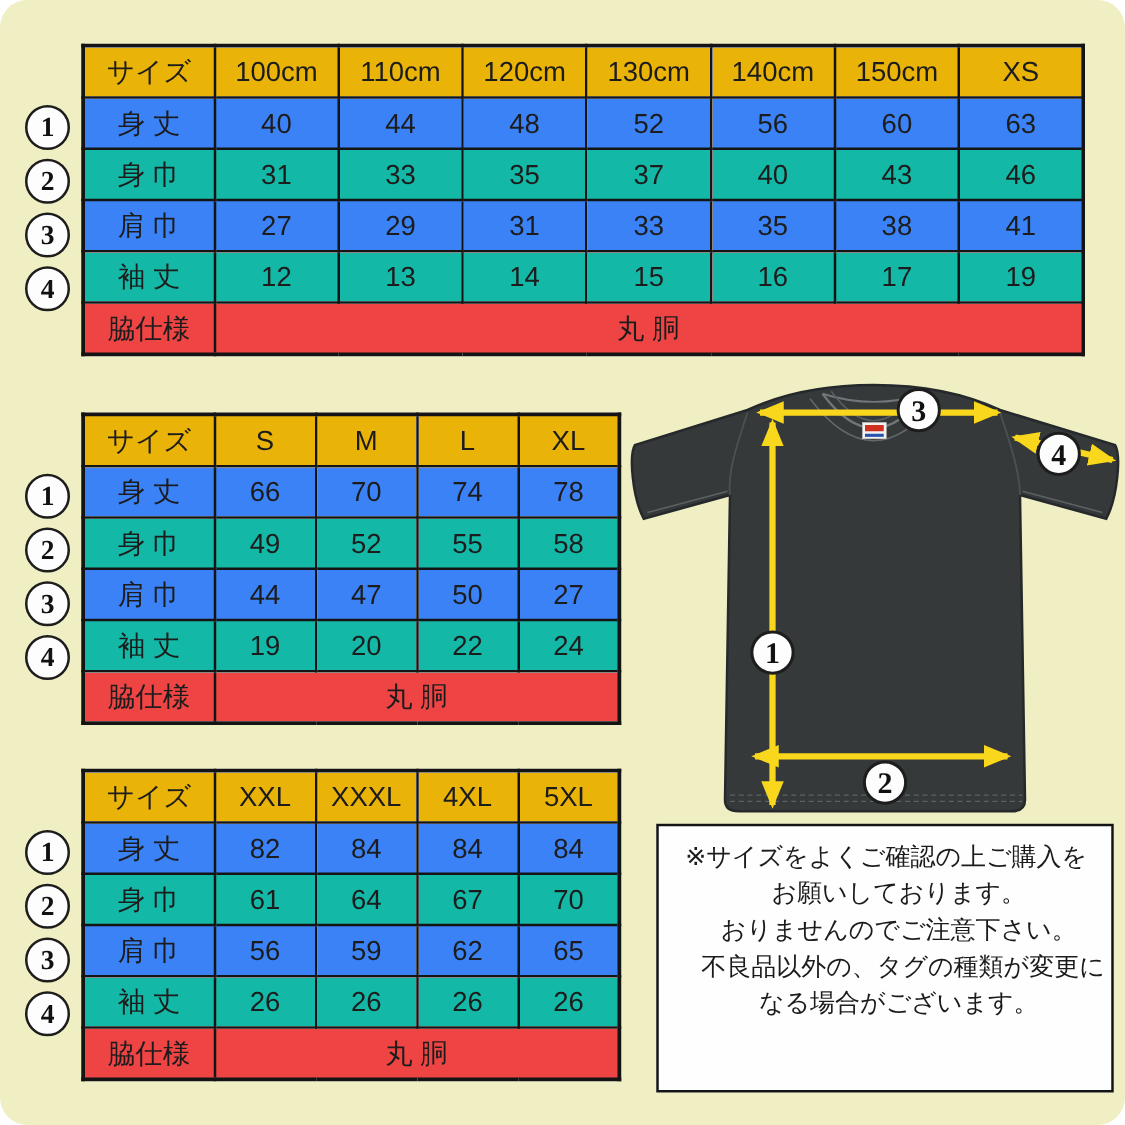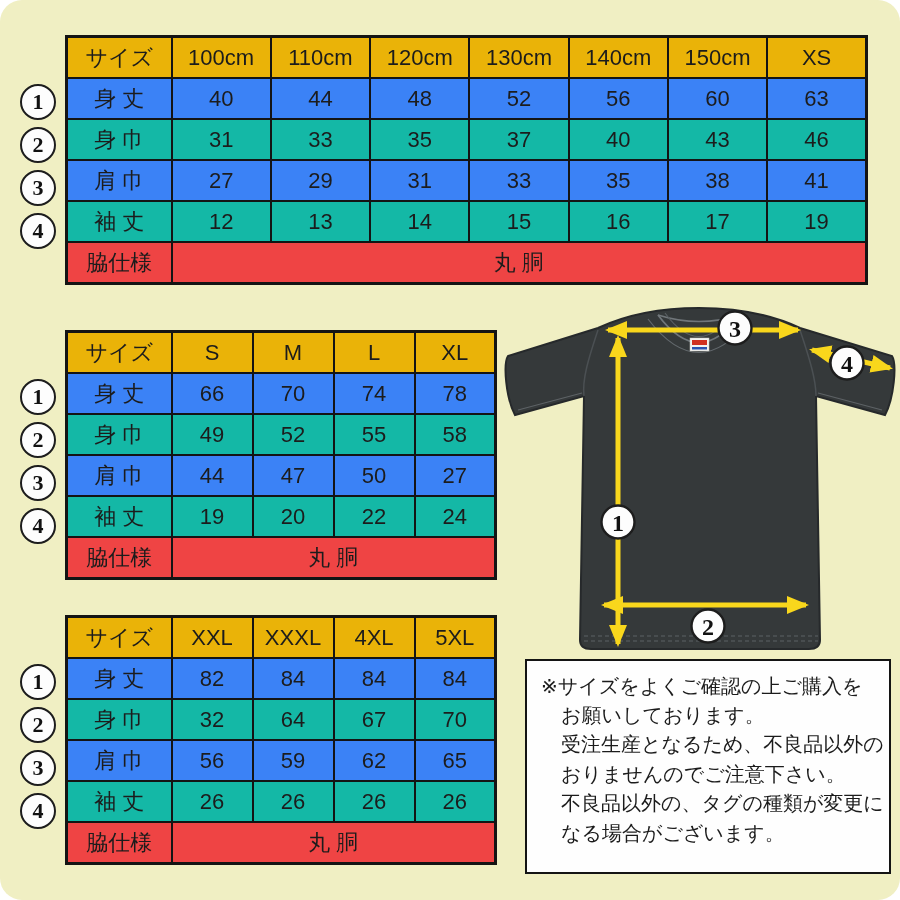--- a/index.html
+++ b/index.html
@@ -27,21 +27,21 @@
           border-radius:50%;background:#fdfdfd;display:flex;align-items:center;justify-content:center;
           font-family:"Liberation Serif","DejaVu Serif",serif;font-size:22px;font-weight:600;color:#111;}
   .marker.r0{top:49px}.marker.r1{top:92px}.marker.r2{top:135px}.marker.r3{top:178px}
 
   
   .figure{position:absolute;left:500px;top:302px;width:400px;height:362px;}
 
   
   .notice{position:absolute;left:525px;top:659px;width:336px;height:190px;
           background:#fefefe;border:2px solid #141414;padding:11px 12px 10px 14px;
-          font-size:20px;line-height:29.5px;color:#1b1b1b;letter-spacing:0px;}
+          font-size:20px;line-height:29.5px;color:#1b1b1b;letter-spacing:0px;text-align:center;}
   .notice .line{white-space:nowrap;}
   .notice .line.indent{padding-left:20px;font-family:Liberation Mono, monospace;}
 </style>
 </head>
 <body>
 
 <div class="stage">
   <div class="canvas"></div>
 
   <div class="block block1">
@@ -197,21 +197,21 @@
           </tr>
           <tr class="white">
             <td>身 丈</td>
             <td>82</td>
             <td>84</td>
             <td>84</td>
             <td>84</td>
           </tr>
           <tr class="gray">
             <td>身 巾</td>
-            <td>32</td>
+            <td>61</td>
             <td>64</td>
             <td>67</td>
             <td>70</td>
           </tr>
           <tr class="white">
             <td>肩 巾</td>
             <td>56</td>
             <td>59</td>
             <td>62</td>
             <td>65</td>
@@ -296,18 +296,17 @@
       <g>
         <circle cx="347" cy="61" r="16.5" fill="#fdfdfd" stroke="#1d1d1d" stroke-width="2.4"></circle>
         <text x="347" y="61" text-anchor="middle" dy="0.36em">4</text>
       </g>
     </g>
   </svg>
 
   <div class="notice">
       <div class="line">※サイズをよくご確認の上ご購入を</div>
       <div class="line indent">お願いしております。</div>
-      <div class="line indent">受注生産となるため、不良品以外の</div>
       <div class="line indent">おりませんのでご注意下さい。</div>
       <div class="line indent">不良品以外の、タグの種類が変更に</div>
       <div class="line indent">なる場合がございます。</div>
     </div>
 </div>
 
 </body></html>

